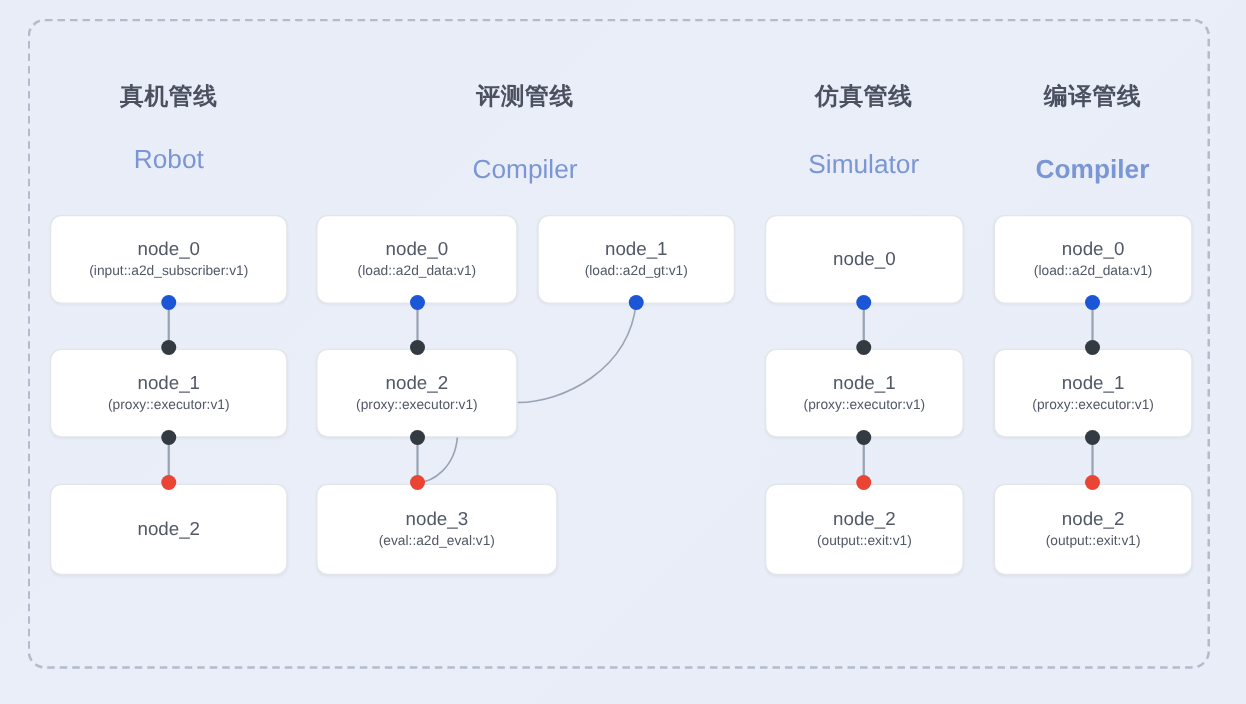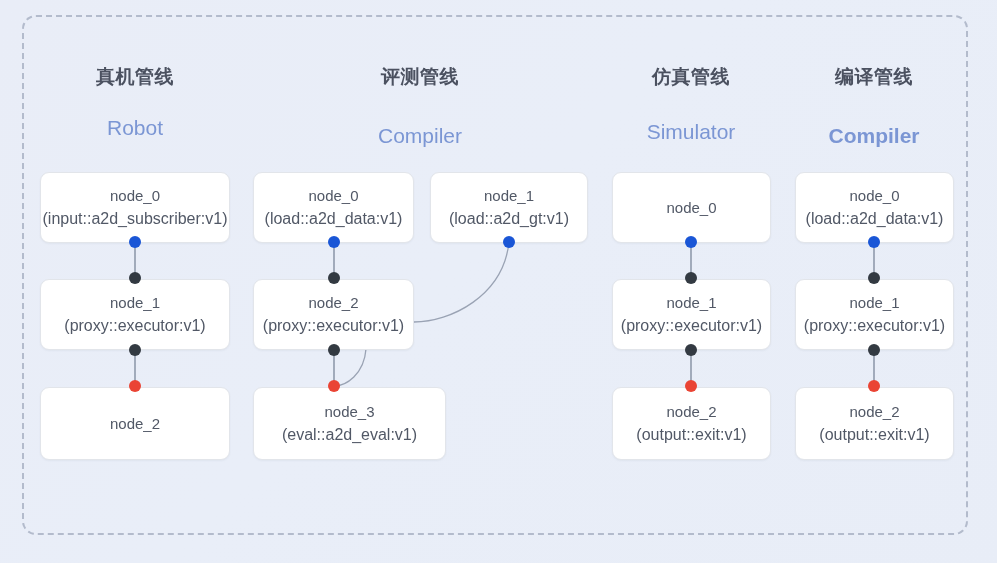--- a/index.html
+++ b/index.html
@@ -69,21 +69,21 @@
     align-items: center;
     justify-content: center;
     box-shadow: 0 1px 2px rgba(40,50,80,0.05);
   }
   .node-title {
     font-size: 15px;
     color: #515866;
     line-height: 1.45;
   }
   .node-sub {
-    font-size: 16px;
+    font-size: 11px;
     color: #515866;
     line-height: 1.45;
     white-space: nowrap;
   }
   .port {
     position: absolute;
     width: 12px;
     height: 12px;
     border-radius: 50%;
     transform: translate(-50%, -50%);

